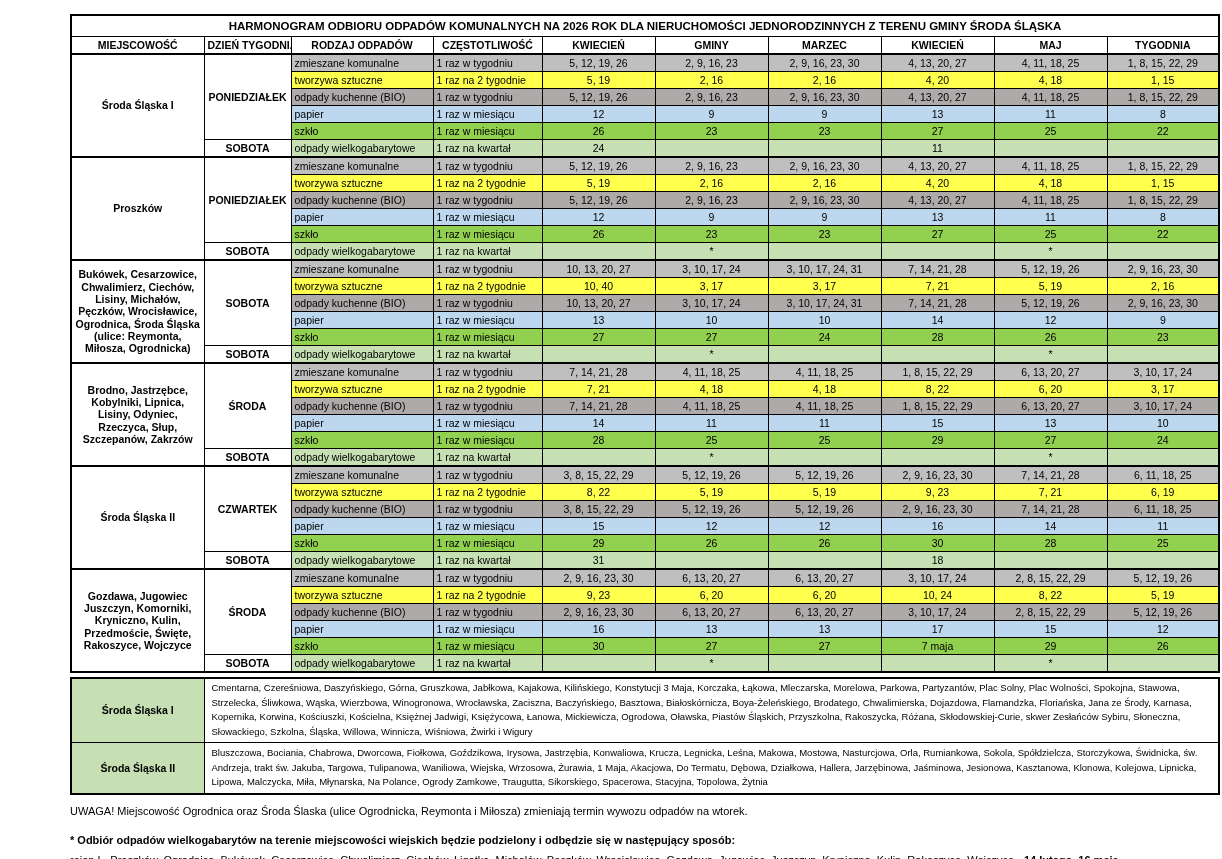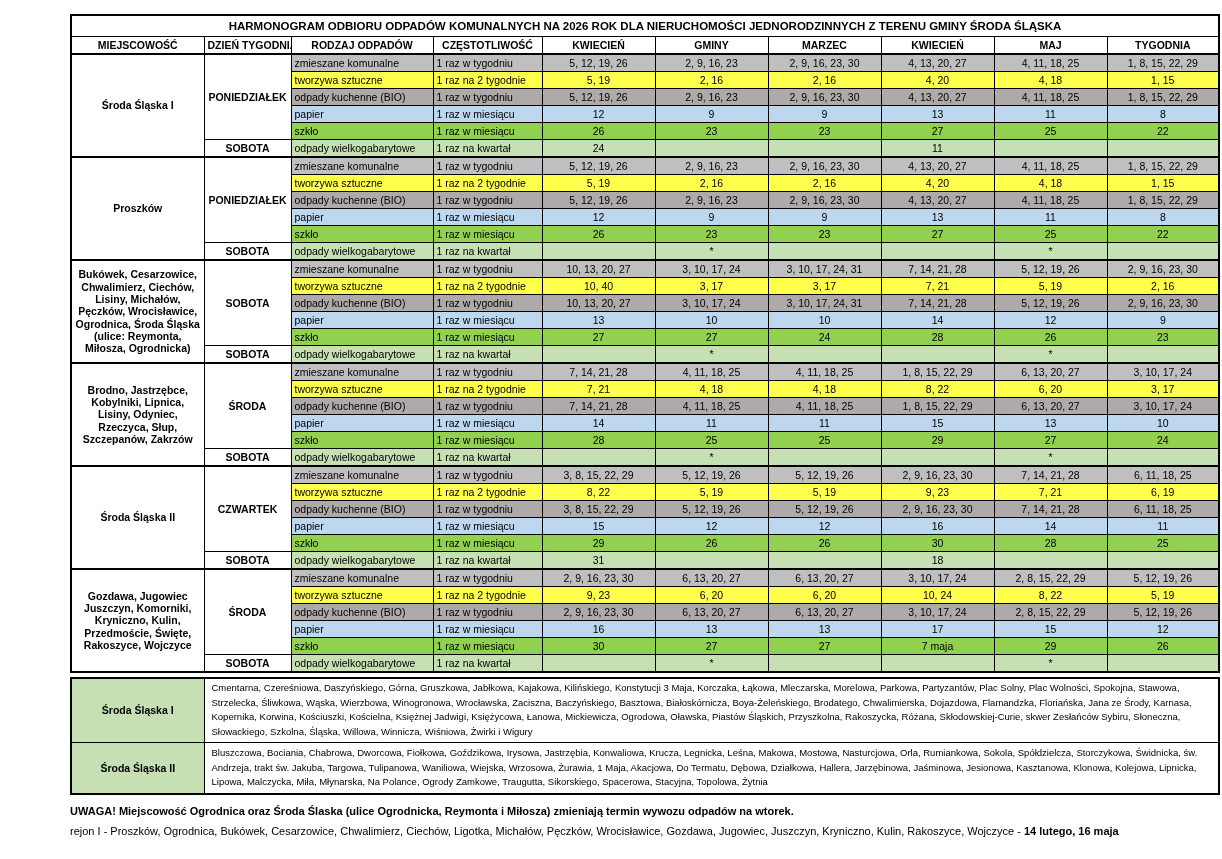--- a/index.html
+++ b/index.html
@@ -12,21 +12,21 @@
   td.hdr{height:16px;font-weight:bold;text-align:center;}
   tbody td{height:16px;text-align:center;}
   td.loc{font-weight:bold;white-space:normal;line-height:1.18;padding:0 2px;font-size:10.5px;}
   td.day{font-weight:bold;text-align:center;}
   td.type-cell, td.freq-cell{text-align:left;}
   tr.group-start td{border-top:2px solid #000;}
   table.legend{margin-top:4px;}
   td.legend-loc{font-weight:bold;text-align:center;white-space:normal;}
   td.legend-streets{font-size:9.5px;white-space:normal;line-height:1.55;text-align:left;padding:2px 7px;}
   .notes{margin-top:10px;font-size:11px;}
-  .note-warning{font-weight:bold;}
+  .note-warning{font-weight:normal;}
   .note-bulky{font-weight:bold;margin-top:17px;}
   .note-rejon{margin-top:8px;}
   .note-rejon b{font-weight:bold;}
 </style>
 </head>
 <body>
 
 <div class="wrap">
 
   <table class="main">
@@ -453,17 +453,18 @@
         </tr>
         <tr style="height: 52px;">
           <td class="legend-loc" style="background: rgb(198, 224, 180);">Środa Śląska II</td>
           <td class="legend-streets">Bluszczowa, Bociania, Chabrowa, Dworcowa, Fiołkowa, Goździkowa, Irysowa, Jastrzębia, Konwaliowa, Krucza, Legnicka, Leśna, Makowa, Mostowa, Nasturcjowa, Orla, Rumiankowa, Sokola, Spółdzielcza, Storczykowa, Świdnicka, św. Andrzeja, trakt św. Jakuba, Targowa, Tulipanowa, Waniliowa, Wiejska, Wrzosowa, Żurawia, 1 Maja, Akacjowa, Do Termatu, Dębowa, Działkowa, Hallera, Jarzębinowa, Jaśminowa, Jesionowa, Kasztanowa, Klonowa, Kolejowa, Lipnicka, Lipowa, Malczycka, Miła, Młynarska, Na Polance, Ogrody Zamkowe, Traugutta, Sikorskiego, Spacerowa, Stacyjna, Topolowa, Żytnia</td>
         </tr>
       </tbody>
   </table>
 
   <div class="notes">
     <div class="note-warning">UWAGA! Miejscowość Ogrodnica oraz Środa Ślaska (ulice Ogrodnicka, Reymonta i Miłosza) zmieniają termin wywozu odpadów na wtorek.</div>
+    <div class="note-bulky">* Odbiór odpadów wielkogabarytów na terenie miejscowości wiejskich będzie podzielony i odbędzie się w następujący sposób:</div>
     <div class="note-rejon"><span>rejon I - Proszków, Ogrodnica, Bukówek, Cesarzowice, Chwalimierz, Ciechów, Ligotka, Michałów, Pęczków, Wrocisławice, Gozdawa, Jugowiec, Juszczyn, Kryniczno, Kulin, Rakoszyce, Wojczyce - </span><b>14 lutego, 16 maja</b></div>
 
   </div>
 
 </div>
 
 </body></html>

